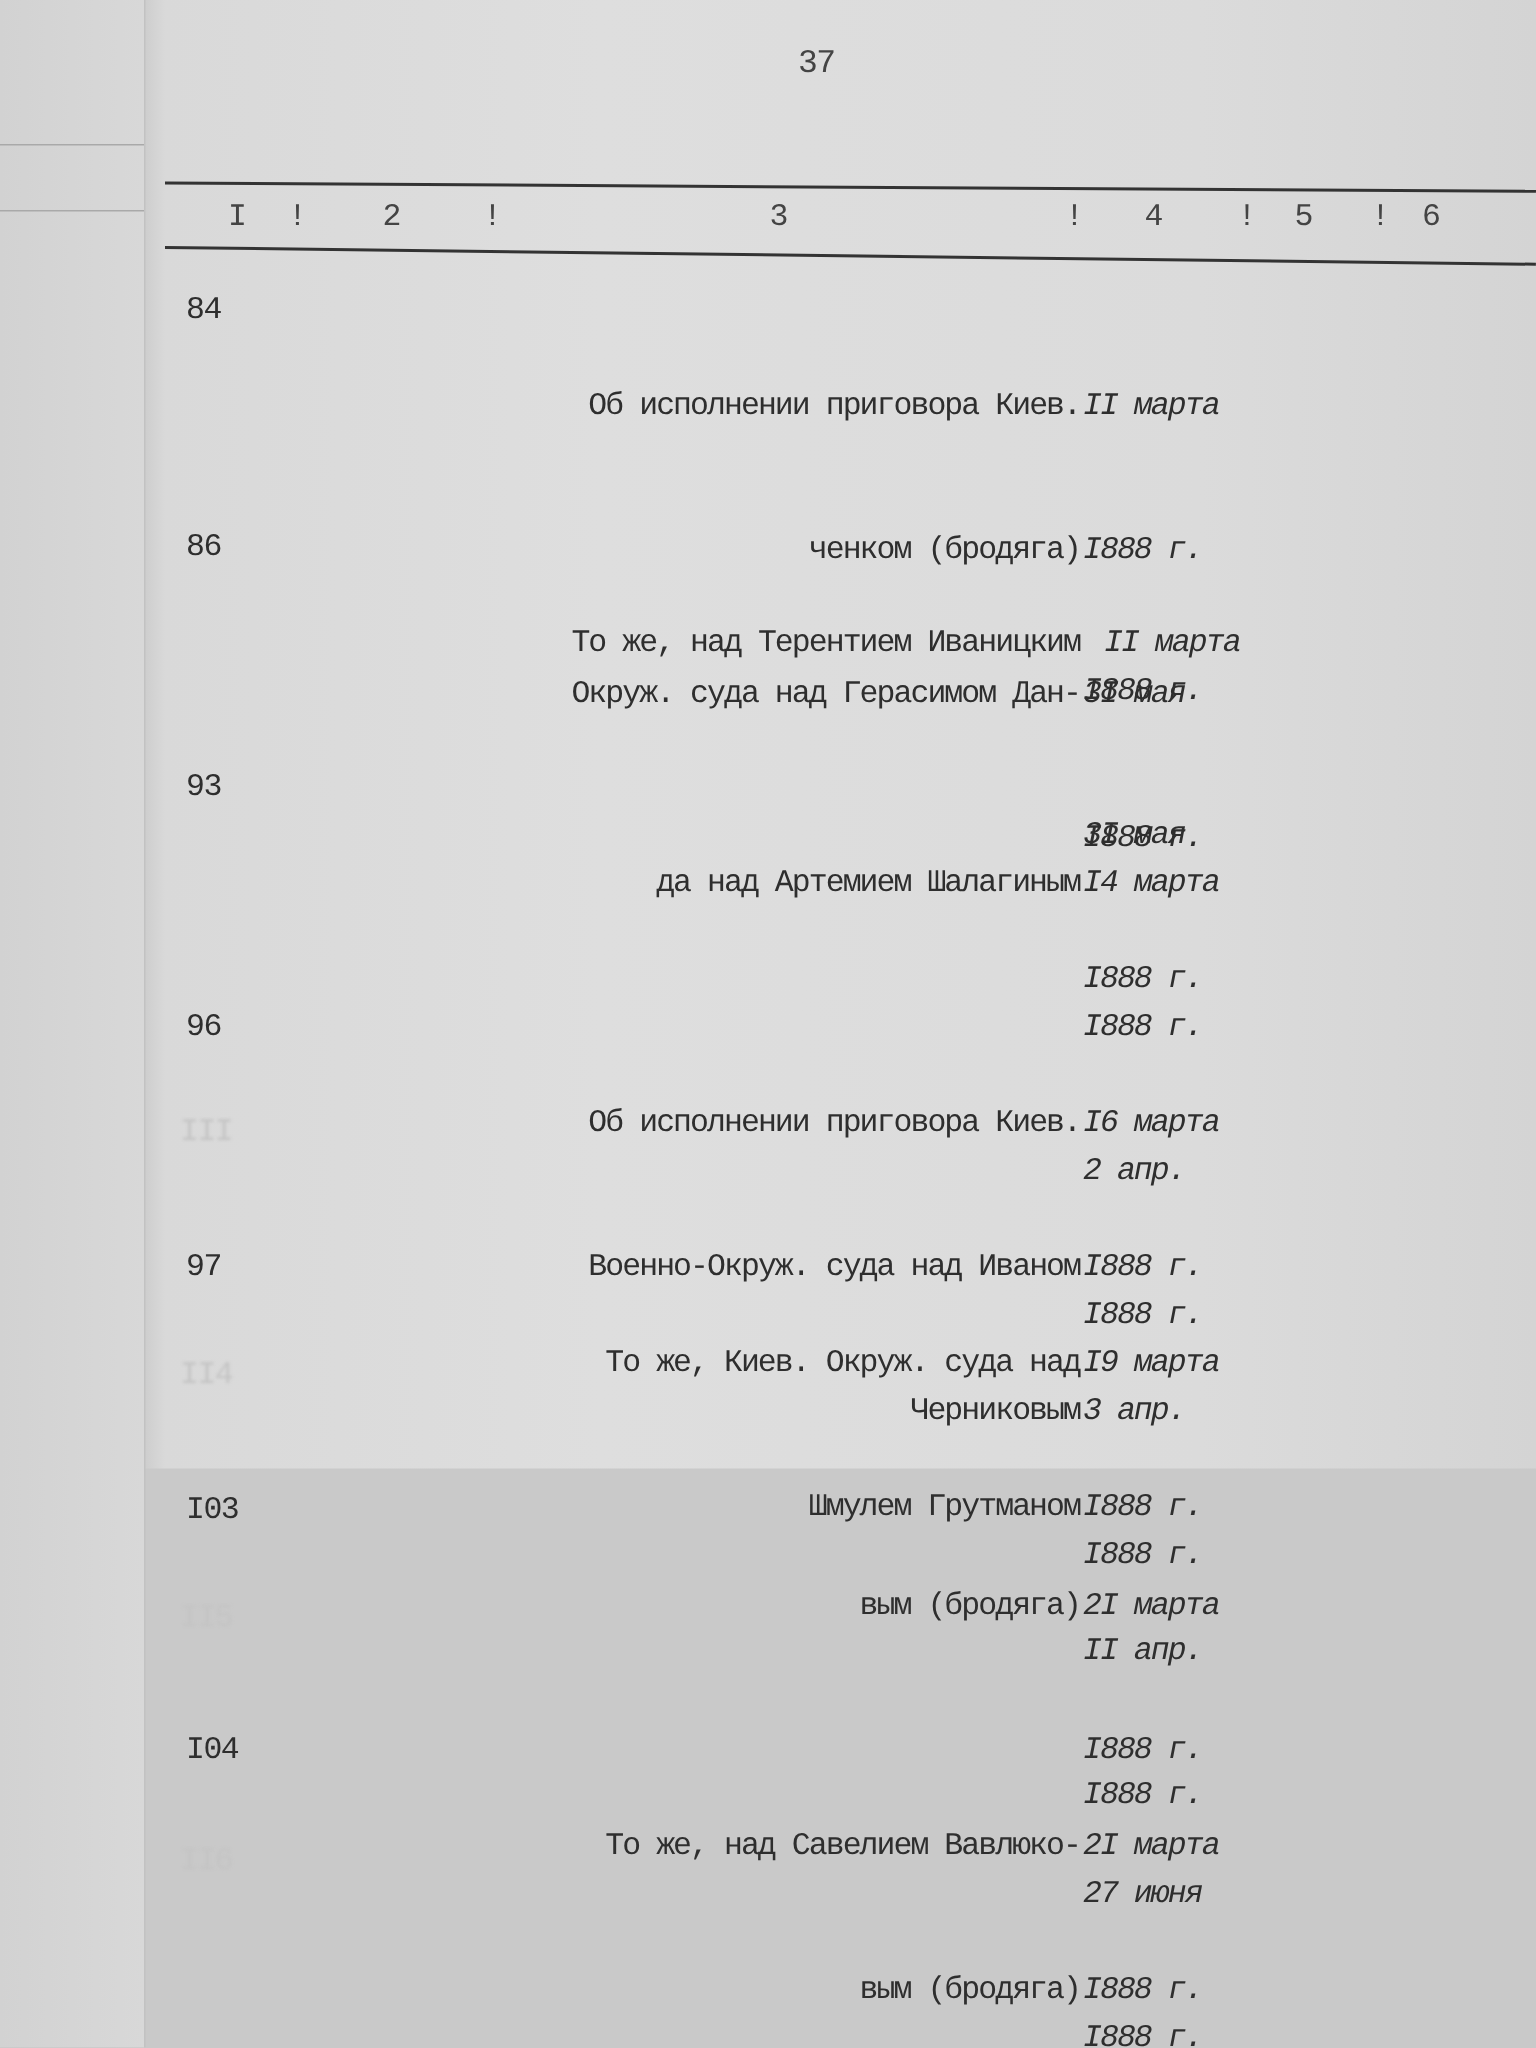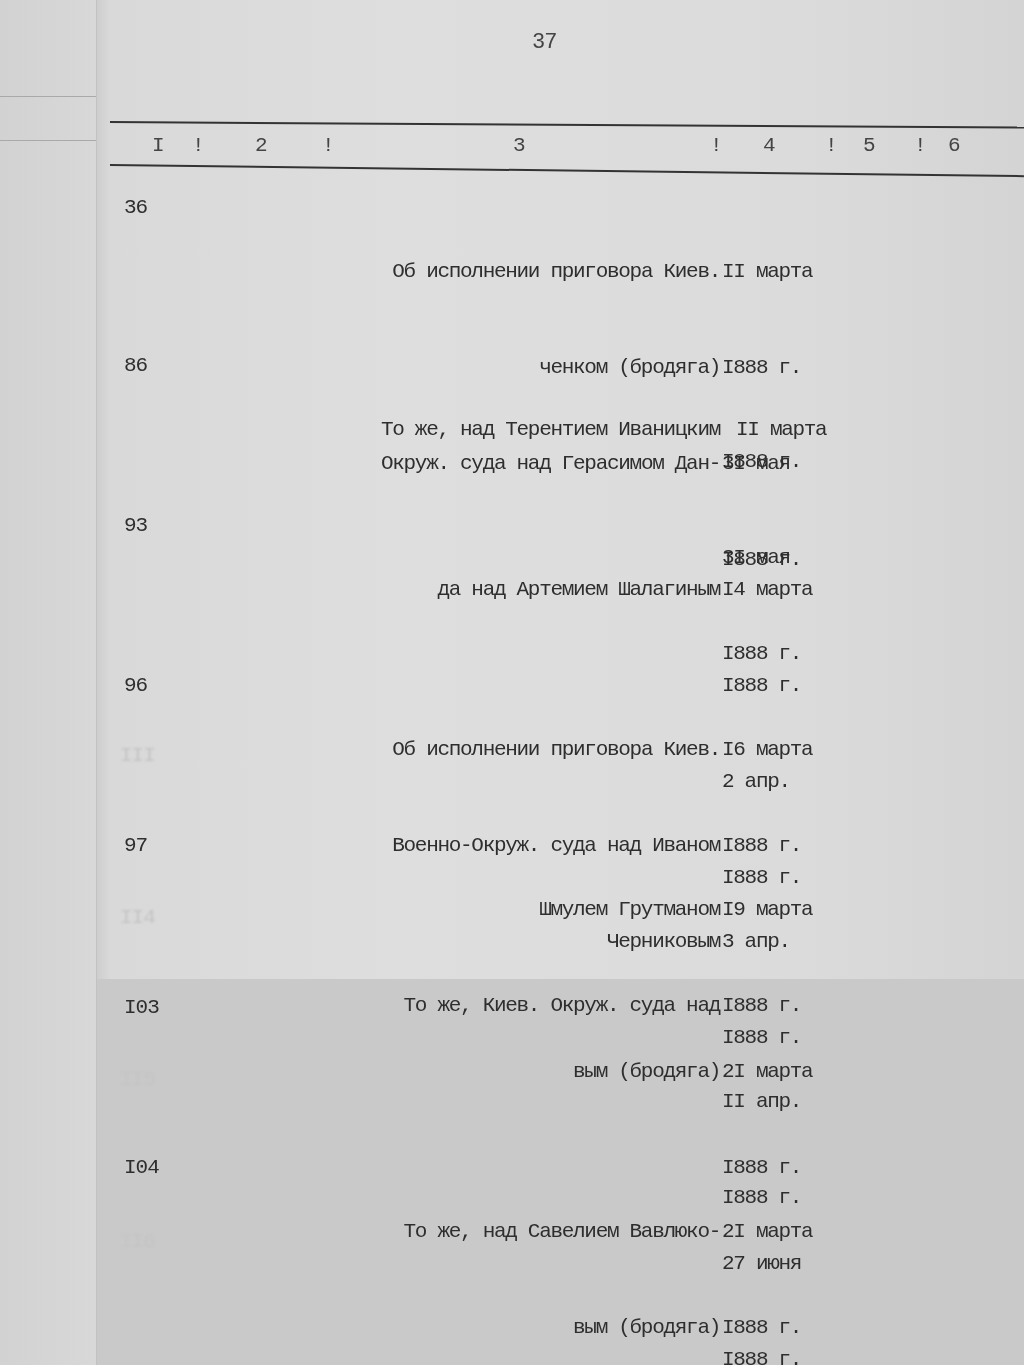--- a/index.html
+++ b/index.html
@@ -86,20 +86,21 @@
       white-space: pre;
       letter-spacing: -1.3px;
       text-align: right;
     }
     .entry .dates {
       position: absolute;
       left: 722px;
       top: 0;
       white-space: pre;
       letter-spacing: -1.3px;
+      font-style: italic;
     }
     .line {
       display: block;
       height: 32px;
     }
     .ghost {
       position: absolute;
       color: #c4c4c4;
       font-size: 21px;
       letter-spacing: -1px;
@@ -133,21 +134,21 @@
     <span class="hcell" style="left:804px;">!</span>
     <span class="hcell" style="left:838px;">6</span>
   </div>
 
   <div class="ghost" style="left:120px; top:744px;">III</div>
   <div class="ghost" style="left:120px; top:906px;">II4</div>
   <div class="ghost" style="left:120px; top:1068px;">II5</div>
   <div class="ghost" style="left:120px; top:1230px;">II6</div>
 
   <div class="entry" style="top:192px;">
-    <div class="num">36</div>
+    <div class="num">84</div>
     <div class="desc">
       <span class="line" style="padding-left:12px;">Об исполнении приговора Киев.</span>
       <span class="line">ченком (бродяга)</span>
       <span class="line">Окруж. суда над Герасимом Дан-</span>
     </div>
     <div class="dates">
       <span class="line">II марта</span>
       <span class="line">I888 г.</span>
       <span class="line">3I мая</span>
       <span class="line">I888 г.</span>
@@ -193,22 +194,22 @@
       <span class="line">I6 марта</span>
       <span class="line">I888 г.</span>
       <span class="line">3 апр.</span>
       <span class="line">I888 г.</span>
     </div>
   </div>
 
   <div class="entry" style="top:830px;">
     <div class="num">97</div>
     <div class="desc">
+      <span class="line" style="padding-left:12px;">То же, Киев. Окруж. суда над</span>
       <span class="line">Шмулем Грутманом</span>
-      <span class="line" style="padding-left:12px;">То же, Киев. Окруж. суда над</span>
     </div>
     <div class="dates">
       <span class="line">I9 марта</span>
       <span class="line">I888 г.</span>
       <span class="line">II апр.</span>
       <span class="line">I888 г.</span>
     </div>
   </div>
 
   <div class="entry" style="top:992px;">

